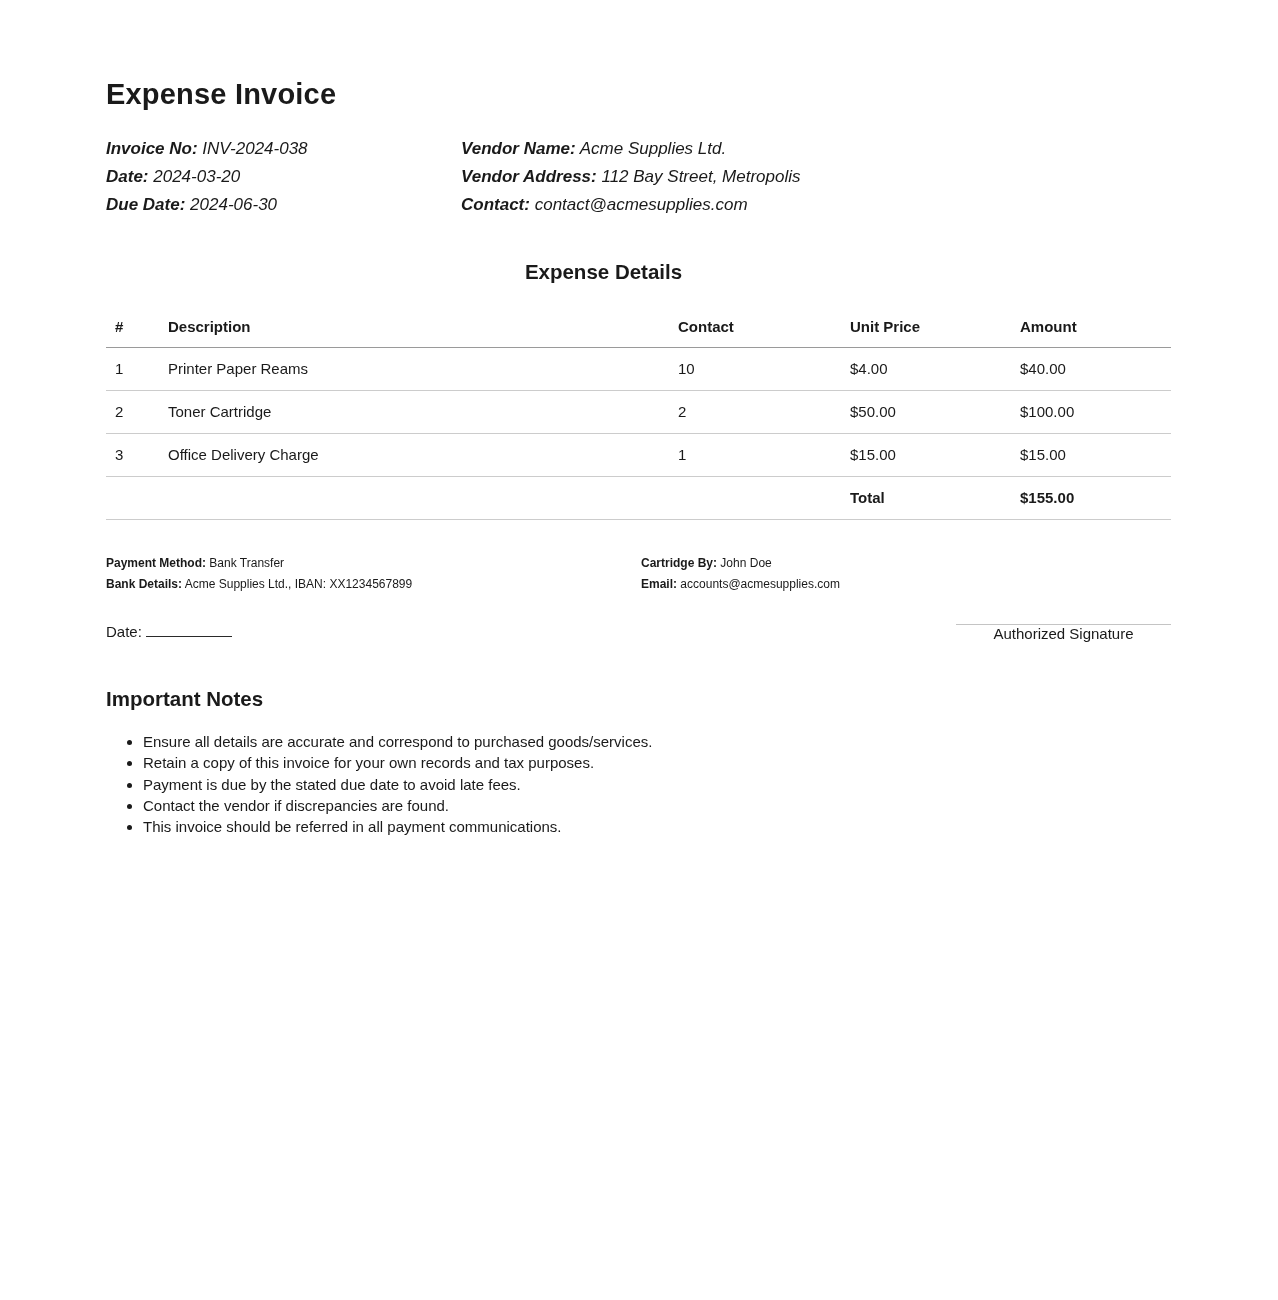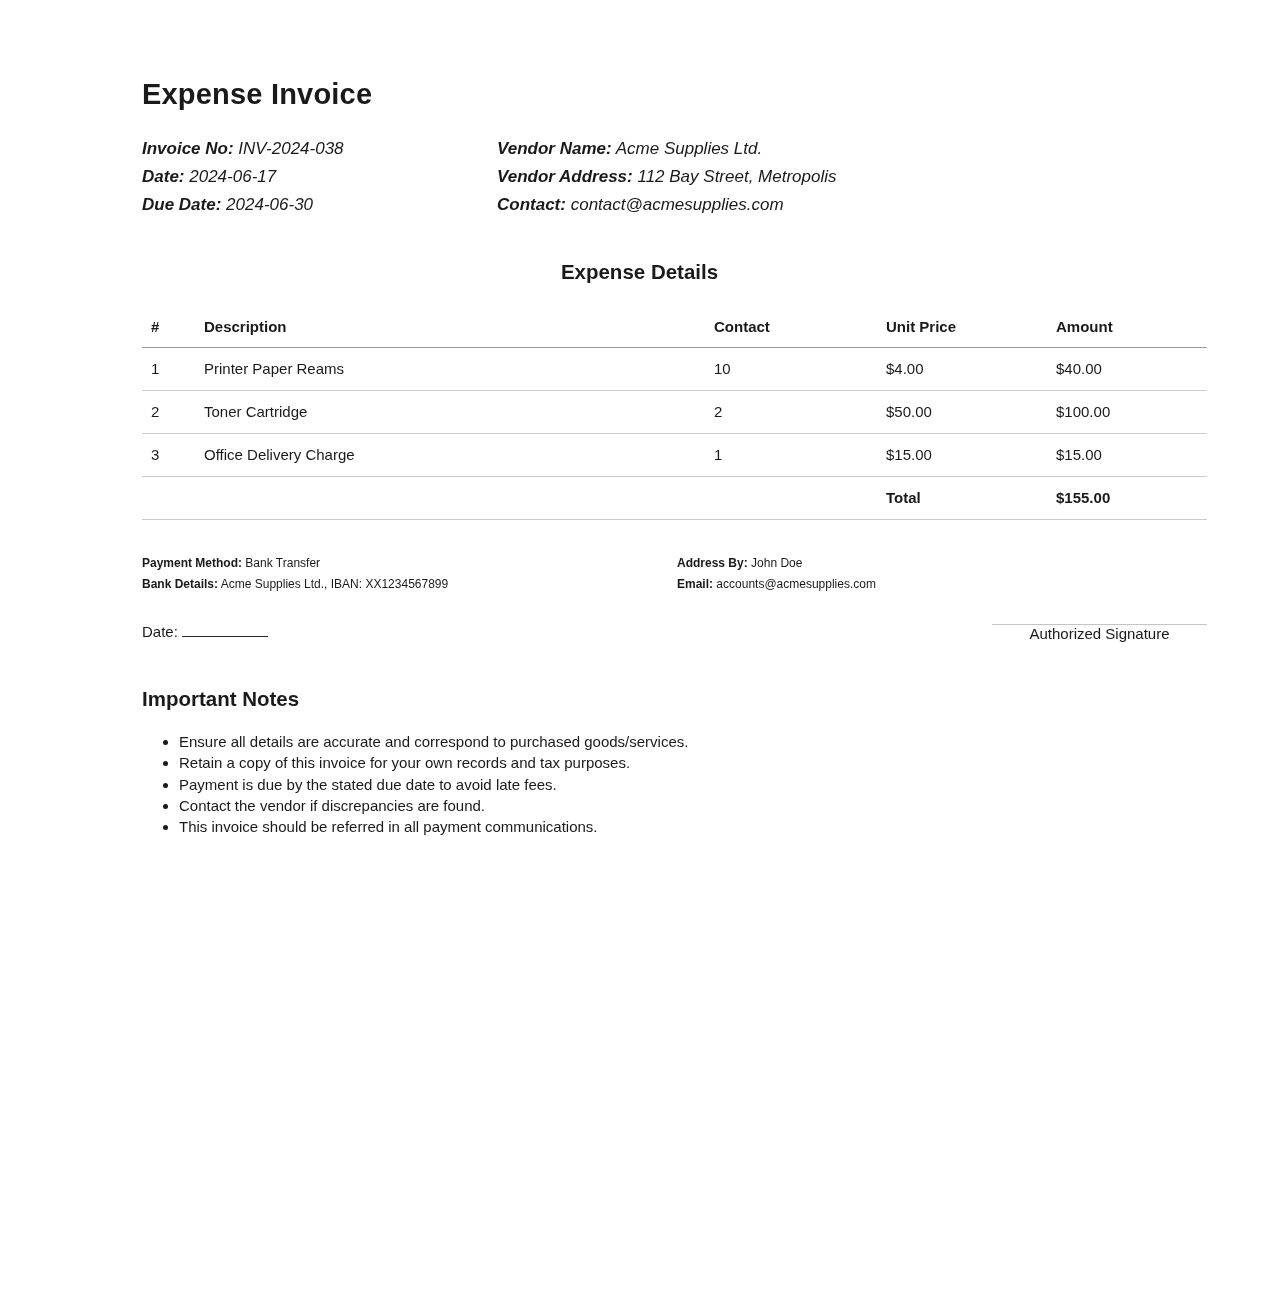--- a/index.html
+++ b/index.html
@@ -8,21 +8,20 @@
     width: 1278px;
     font-family: "Liberation Sans", sans-serif;
     color: #1a1a1a;
   }
   .page {
     position: relative;
     width: 1208px;
     height: 1300px;
     padding: 78px 107px 0 106px;
     background: #ffffff;
-    margin-left: 36px;
   }
   h1.doc-title {
     font-size: 29px;
     font-weight: 700;
     letter-spacing: 0.2px;
     margin-bottom: 24px;
   }
   
   .info-grid {
     display: grid;
@@ -133,21 +132,21 @@
   <h1 class="doc-title">Expense Invoice</h1>
 
   <div class="info-grid">
     <div class="info-col">
       <div class="info-line">
         <b>Invoice No:</b>
         <span>INV-2024-038</span>
       </div>
       <div class="info-line">
         <b>Date:</b>
-        <span>2024-06-17</span>
+        <span>2024-03-20</span>
       </div>
       <div class="info-line">
         <b>Due Date:</b>
         <span>2024-06-30</span>
       </div>
     </div>
     <div class="info-col">
       <div class="info-line">
         <b>Vendor Name:</b>
         <span>Acme Supplies Ltd.</span>
@@ -220,21 +219,21 @@
         <b>Payment Method:</b>
         <span>Bank Transfer</span>
       </div>
       <div class="payment-line">
         <b>Bank Details:</b>
         <span>Acme Supplies Ltd., IBAN: XX1234567899</span>
       </div>
     </div>
     <div class="payment-col">
       <div class="payment-line">
-        <b>Address By:</b>
+        <b>Cartridge By:</b>
         <span>John Doe</span>
       </div>
       <div class="payment-line">
         <b>Email:</b>
         <span>accounts@acmesupplies.com</span>
       </div>
     </div>
   </div>
 
   <div class="signature-row">

